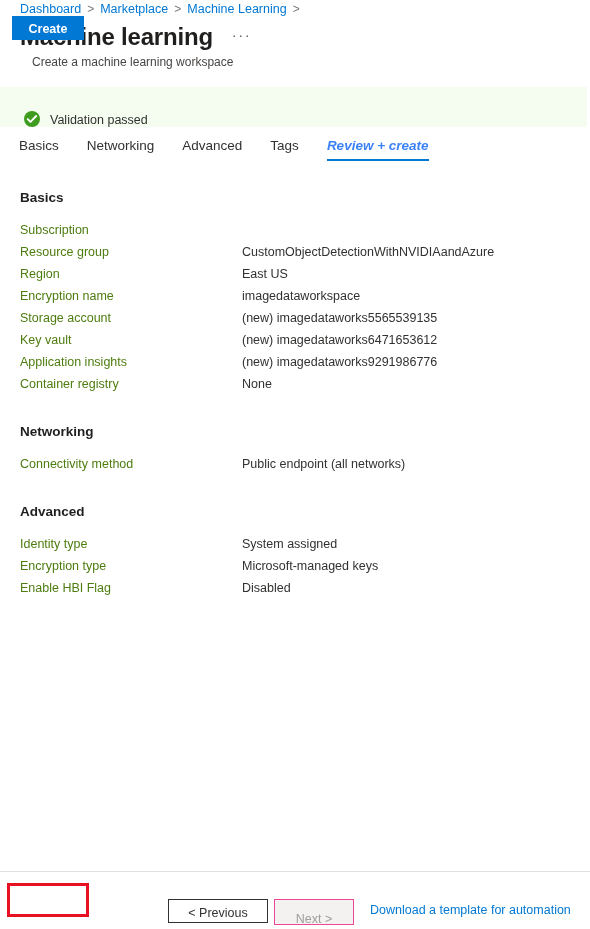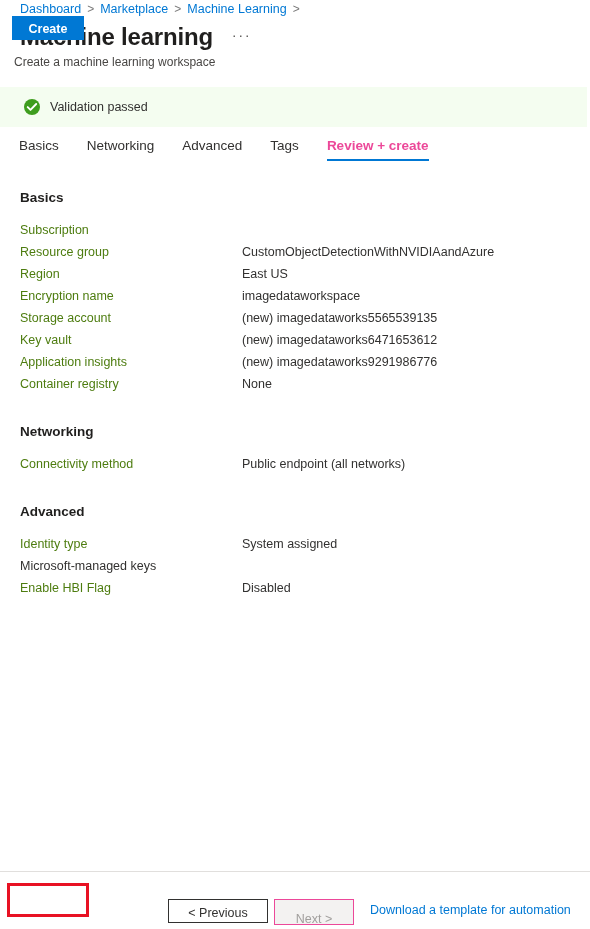--- a/index.html
+++ b/index.html
@@ -52,34 +52,34 @@
     margin-left: 16px;
     color: #605e5c;
     font-size: 15px;
     line-height: 10px;
     letter-spacing: 1.5px;
     cursor: pointer;
     padding: 4px 3px 9px 3px;
     user-select: none;
   }
   .subtitle {
-    padding: 2px 0 0 14px;
+    padding: 2px 0 0 32px;
     font-size: 12px;
     color: #484644;
     line-height: 16px;
   }
 
   
   .validation-banner {
     margin: 17px 0 0 0;
     width: 587px;
     height: 40px;
     background: #f4fdf0;
     display: flex;
-    align-items: center;
+    align-items: flex-end;
     padding-left: 24px;
     box-sizing: border-box;
   }
   .check-icon {
     width: 16px;
     height: 16px;
     flex: 0 0 16px;
     margin-right: 10px;
   }
   .validation-text {
@@ -100,21 +100,22 @@
     color: #323130;
     padding: 0 14px 7px 14px;
     cursor: pointer;
     position: relative;
     line-height: 17px;
     white-space: nowrap;
   }
   .tab:first-child { padding-left: 0; }
   .tab.active {
     font-weight: 600;
-    color: #ec4899;
+    color: #3b82f6;
+    font-style: italic;
   }
   .tab.active::after {
     content: "";
     position: absolute;
     left: 14px;
     right: 14px;
     bottom: 0;
     height: 2px;
     background: #0078d4;
   }
@@ -298,20 +299,21 @@
         <div class="kv-val">Public endpoint (all networks)</div>
       </div>
     </div>
     <div class="section">
       <div class="section-title">Advanced</div>
       <div class="kv-row">
         <div class="kv-key">Identity type</div>
         <div class="kv-val">System assigned</div>
       </div>
       <div class="kv-row">
+        <div class="kv-key">Encryption type</div>
         <div class="kv-val">Microsoft-managed keys</div>
       </div>
       <div class="kv-row">
         <div class="kv-key">Enable HBI Flag</div>
         <div class="kv-val">Disabled</div>
       </div>
     </div>
   </div>
 
 <div class="footer">

